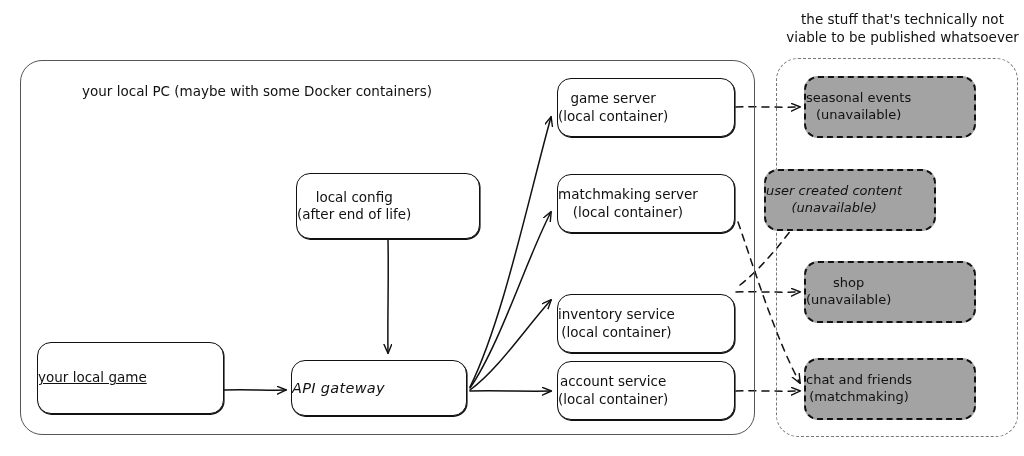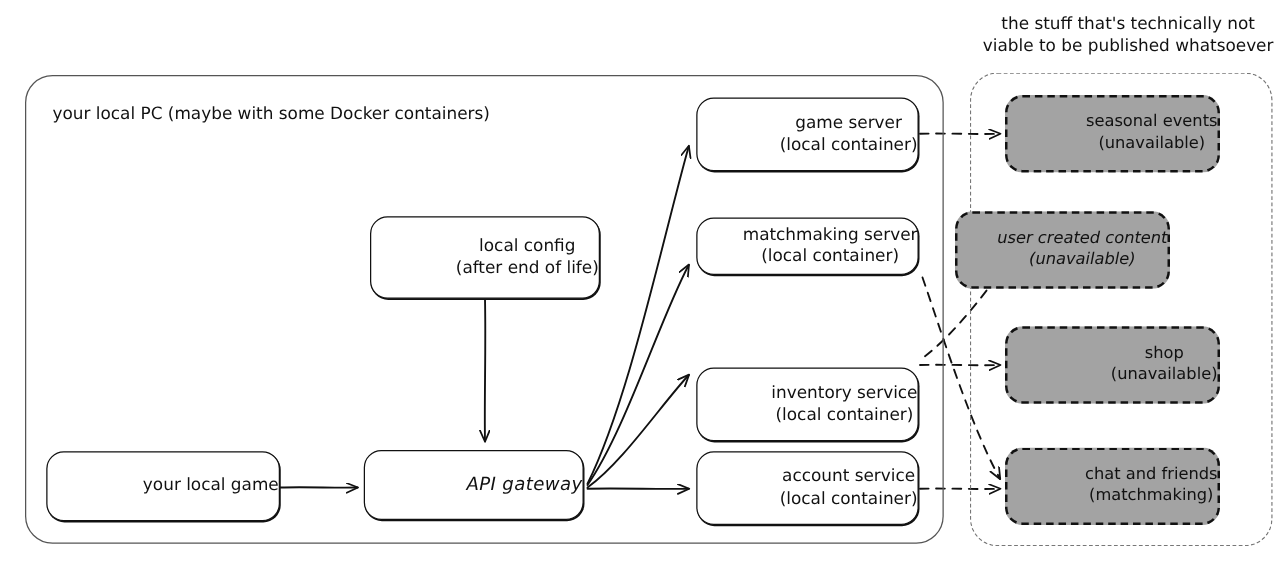--- a/index.html
+++ b/index.html
@@ -6,21 +6,21 @@
   body{
     width:1024px;height:456px;position:relative;overflow:hidden;
     font-family:"DejaVu Sans","Liberation Sans",sans-serif;
     color:#111111;
   }
   #canvas{position:absolute;inset:0;width:1024px;height:456px;}
   svg#wires{position:absolute;left:0;top:0;width:1024px;height:456px;pointer-events:none;}
 
   .node{
     position:absolute;box-sizing:border-box;
-    display:flex;align-items:center;justify-content:flex-end;
+    display:flex;align-items:center;justify-content:flex-start;
     text-align:center;line-height:1.28;
   }
   .solid-box{
     border:1.6px solid #111;border-radius:14px;background:#fff;
     box-shadow:0.6px 0.9px 0 #111;
   }
   .dashed-box{
     border:2px dashed #111;border-radius:14px;background:#a3a3a3;
   }
   .group-solid{
@@ -28,21 +28,21 @@
     box-shadow:none;
   }
   .group-dashed{
     border:1.6px dashed #777;border-radius:22px;background:transparent;
   }
   .lbl{white-space:pre-line;font-size:13.5px;}
   .lbl-sm{font-size:13px;}
   .italic{font-style:italic;font-size:14.5px;letter-spacing:.3px;}
   .group-caption{
     position:absolute;font-size:13.5px;white-space:pre-line;
-    line-height:1.35;text-align:left;
+    line-height:1.35;text-align:center;
   }
   .caption-right{text-align:center;}
 </style>
 </head>
 <body>
 
 <div id="canvas">
 
   <svg id="wires" viewBox="0 0 1024 456">
     <defs>
@@ -96,39 +96,39 @@
     </g>
   </svg>
 
   <div class="node group-solid" style="left:20px;top:60px;width:735px;height:375px;"></div>
   <div class="group-caption" style="left:42px;top:82px;width:430px;">your local PC (maybe with some Docker containers)</div>
 
   <div class="node group-dashed" style="left:776px;top:58px;width:242px;height:379px;"></div>
   <div class="group-caption caption-right" style="left:781px;top:10px;width:243px;">the stuff that's technically not
 viable to be published whatsoever</div>
 
-  <div class="node solid-box" style="left:37px;top:361px;width:187px;height:56px;">
+  <div class="node solid-box" style="left:37px;top:342px;width:187px;height:72px;text-decoration:underline;">
     <span class="lbl">your local game</span>
   </div>
 
   <div class="node solid-box" style="left:291px;top:360px;width:176px;height:56px;">
     <span class="lbl italic">API gateway</span>
   </div>
 
   <div class="node solid-box" style="left:296px;top:173px;width:184px;height:66px;">
     <span class="lbl">local config
 (after end of life)</span>
   </div>
 
   <div class="node solid-box" style="left:557px;top:78px;width:178px;height:59px;">
     <span class="lbl">game server
 (local container)</span>
   </div>
 
-  <div class="node solid-box" style="left:557px;top:174px;width:178px;height:46px;">
+  <div class="node solid-box" style="left:557px;top:174px;width:178px;height:59px;">
     <span class="lbl">matchmaking server
 (local container)</span>
   </div>
 
   <div class="node solid-box" style="left:557px;top:263px;width:178px;height:59px;margin-top:31px;">
     <span class="lbl">inventory service
 (local container)</span>
   </div>
 
   <div class="node solid-box" style="left:557px;top:361px;width:178px;height:59px;">

